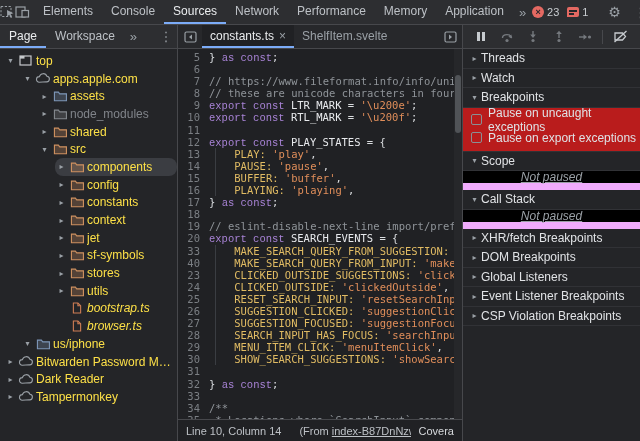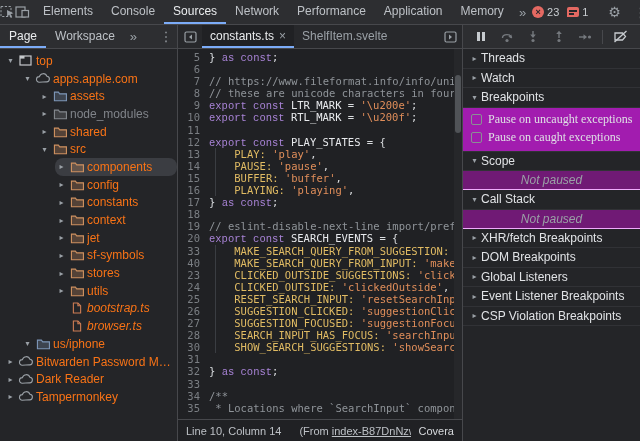--- a/index.html
+++ b/index.html
@@ -43,21 +43,21 @@
   .panel-tab.active { color:#eaecee; border-bottom-color:#7cacf8; }
   .kebab { margin-left:auto; width:22px; display:flex; align-items:center; justify-content:center; color:#9aa0a6; font-size:13px; cursor:pointer; }
 
   
   #tree { flex:1; overflow:hidden; padding-top:3px; }
   .tree-row { height:17.7px; display:flex; align-items:center; position:relative; cursor:pointer; white-space:nowrap; }
   .tree-inner { display:flex; align-items:center; height:100%; padding-right:6px; border-radius:8px; min-width:0; flex:1; }
   .tree-row.hl .tree-inner { background:#3b3d42; }
   .tree-chev { width:13px; text-align:center; color:#9aa0a6; font-size:8px; flex:none; }
   .tree-ico { width:17px; display:flex; justify-content:center; flex:none; }
-  .tree-label { margin-left:2px; overflow:hidden; text-overflow:ellipsis; color:#f97316; }
+  .tree-label { margin-left:2px; overflow:hidden; text-overflow:ellipsis; color:#fde047; }
   .tree-label.italic { font-style:italic; }
   .tree-label.dim { color:#80848a; }
 
   
   #editor-tabstrip { height:24px; background:#27282b; border-bottom:1px solid #47484c; display:flex; align-items:stretch; flex:none; }
   .ed-nav { width:24px; display:flex; align-items:center; justify-content:center; color:#9aa0a6; cursor:pointer; flex:none; }
   .ed-tab { display:flex; align-items:center; gap:5px; padding:0 8px; color:#9aa0a6; border-bottom:2px solid transparent; cursor:pointer; white-space:nowrap; }
   .ed-tab.active { color:#eaecee; background:#202124; border-bottom-color:#7cacf8; }
   .ed-close { color:#9aa0a6; font-size:12px; }
   #ed-spacer { flex:1; }
@@ -86,26 +86,26 @@
   .dbg-btn.on { color:#c7cbcf; }
   .dbg-sep { width:1px; height:14px; background:#47484c; margin:0 3px; }
   .pausebars { display:flex; gap:2.5px; }
   .pausebars i { width:2.5px; height:9px; background:currentColor; }
 
   #sections { flex:1; overflow:hidden; }
   .sec-header { height:19.5px; display:flex; align-items:center; border-bottom:1px solid #313236;
     padding-left:5px; cursor:pointer; background:#242528; }
   .sec-chev { width:13px; text-align:center; color:#9aa0a6; font-size:8px; flex:none; }
   .sec-label { color:#e1e3e6; }
-  .sec-body { border-bottom:1px solid #313236; background:#a21caf; padding:3px 0 4px;font-family:Liberation Serif, serif; }
+  .sec-body { border-bottom:1px solid #313236; background:#b91c1c; padding:3px 0 4px; }
   .cb-row { height:18px; display:flex; align-items:center; padding-left:8px; gap:6px; cursor:pointer; }
   .cb-box { width:11px; height:11px; border:1.5px solid #8a8f94; border-radius:2px; background:transparent; flex:none; }
   .cb-label { color:#dfe1e5; }
   .not-paused { height:19px; display:flex; align-items:center; justify-content:center;
-    font-style:italic; color:#9aa0a6; background:#701a75; border-bottom:1px solid #f0abfc; }
+    font-style:italic; color:#9aa0a6; background:#000000; border-bottom:7px solid #f0abfc;text-decoration:underline; }
 </style>
 </head>
 <body>
 
 <div id="top-toolbar">
   <span class="tb-icon-btn">
     <svg width="15" height="14" viewBox="0 0 15 14">
         <rect x="1" y="1.5" width="10" height="10" fill="none" stroke="currentColor" stroke-dasharray="2.2 1.6"></rect>
         <path d="M7 5 L13.5 8.2 L10.6 9 L12.2 12.3 L10.8 13 L9.2 9.7 L7.2 11.8 Z" fill="currentColor"></path>
       </svg>
@@ -116,22 +116,22 @@
         <rect x="7" y="5.5" width="6.5" height="6.5" fill="#2d2e31" stroke="currentColor" stroke-width="1.2"></rect>
       </svg>
   </span>
   <span class="tb-sep"></span>
   <div id="main-tabs">
       <div class="main-tab">Elements</div>
       <div class="main-tab">Console</div>
       <div class="main-tab active">Sources</div>
       <div class="main-tab">Network</div>
       <div class="main-tab">Performance</div>
+      <div class="main-tab">Memory</div>
       <div class="main-tab">Application</div>
-      <div class="main-tab">Memory</div>
     </div>
   <span class="more-tabs">»</span>
   <div id="tb-right">
     <span class="badge-group">
       <span class="err-circle">×</span>
       <span class="badge-count">23</span>
     </span>
     <span class="badge-group">
       <span class="iss-rect"></span>
       <span class="badge-count">1</span>
@@ -426,20 +426,21 @@
           <div class="code-line"><span class="ln">19</span><span class="code-text"><span class="tk-comment">// eslint-disable-next-line import/prefer-d</span></span></div>
           <div class="code-line"><span class="ln">20</span><span class="code-text"><span class="tk-kw">export const </span><span class="tk-var">SEARCH_EVENTS</span><span class="tk-plain"> = {</span></span></div>
           <div class="code-line guide"><span class="ln">33</span><span class="code-text"><span class="tk-prop">    MAKE_SEARCH_QUERY_FROM_SUGGESTION:</span><span class="tk-plain"> </span><span class="tk-str">'mak</span></span></div>
           <div class="code-line guide"><span class="ln">40</span><span class="code-text"><span class="tk-prop">    MAKE_SEARCH_QUERY_FROM_INPUT:</span><span class="tk-plain"> </span><span class="tk-str">'makeSear</span></span></div>
           <div class="code-line guide"><span class="ln">23</span><span class="code-text"><span class="tk-prop">    CLICKED_OUTSIDE_SUGGESTIONS:</span><span class="tk-plain"> </span><span class="tk-str">'clickedOu</span></span></div>
           <div class="code-line guide"><span class="ln">24</span><span class="code-text"><span class="tk-prop">    CLICKED_OUTSIDE:</span><span class="tk-plain"> </span><span class="tk-str">'clickedOutside'</span><span class="tk-plain">,</span></span></div>
           <div class="code-line guide"><span class="ln">25</span><span class="code-text"><span class="tk-prop">    RESET_SEARCH_INPUT:</span><span class="tk-plain"> </span><span class="tk-str">'resetSearchInput'</span></span></div>
           <div class="code-line guide"><span class="ln">26</span><span class="code-text"><span class="tk-prop">    SUGGESTION_CLICKED:</span><span class="tk-plain"> </span><span class="tk-str">'suggestionClicked'</span></span></div>
           <div class="code-line guide"><span class="ln">27</span><span class="code-text"><span class="tk-prop">    SUGGESTION_FOCUSED:</span><span class="tk-plain"> </span><span class="tk-str">'suggestionFocused'</span></span></div>
           <div class="code-line guide"><span class="ln">28</span><span class="code-text"><span class="tk-prop">    SEARCH_INPUT_HAS_FOCUS:</span><span class="tk-plain"> </span><span class="tk-str">'searchInputHas</span></span></div>
+          <div class="code-line guide"><span class="ln">29</span><span class="code-text"><span class="tk-prop">    MENU_ITEM_CLICK:</span><span class="tk-plain"> </span><span class="tk-str">'menuItemClick'</span><span class="tk-plain">,</span></span></div>
           <div class="code-line guide"><span class="ln">30</span><span class="code-text"><span class="tk-prop">    SHOW_SEARCH_SUGGESTIONS:</span><span class="tk-plain"> </span><span class="tk-str">'showSearchSug</span></span></div>
           <div class="code-line guide"><span class="ln">31</span></div>
           <div class="code-line"><span class="ln">32</span><span class="code-text"><span class="tk-plain">} </span><span class="tk-kw">as const</span><span class="tk-plain">;</span></span></div>
           <div class="code-line"><span class="ln">33</span><span class="code-text"></span></div>
           <div class="code-line"><span class="ln">34</span><span class="code-text"><span class="tk-comment">/**</span></span></div>
           <div class="code-line"><span class="ln">35</span><span class="code-text"><span class="tk-comment"> * Locations where `SearchInput` component</span></span></div>
         </div>
       <div id="code-scrollbar">
         <div id="code-thumb"></div>
       </div>
@@ -511,21 +512,21 @@
           <span class="sec-chev">▾</span>
           <span class="sec-label">Breakpoints</span>
         </div>
         <div class="sec-body">
           <div class="cb-row">
             <span class="cb-box"></span>
             <span class="cb-label">Pause on uncaught exceptions</span>
           </div>
           <div class="cb-row">
             <span class="cb-box"></span>
-            <span class="cb-label">Pause on caught exceptions</span>
+            <span class="cb-label">Pause on export exceptions</span>
           </div>
         </div>
         <div class="sec-header">
           <span class="sec-chev">▾</span>
           <span class="sec-label">Scope</span>
         </div>
         <div class="not-paused">Not paused</div>
         <div class="sec-header">
           <span class="sec-chev">▾</span>
           <span class="sec-label">Call Stack</span>

